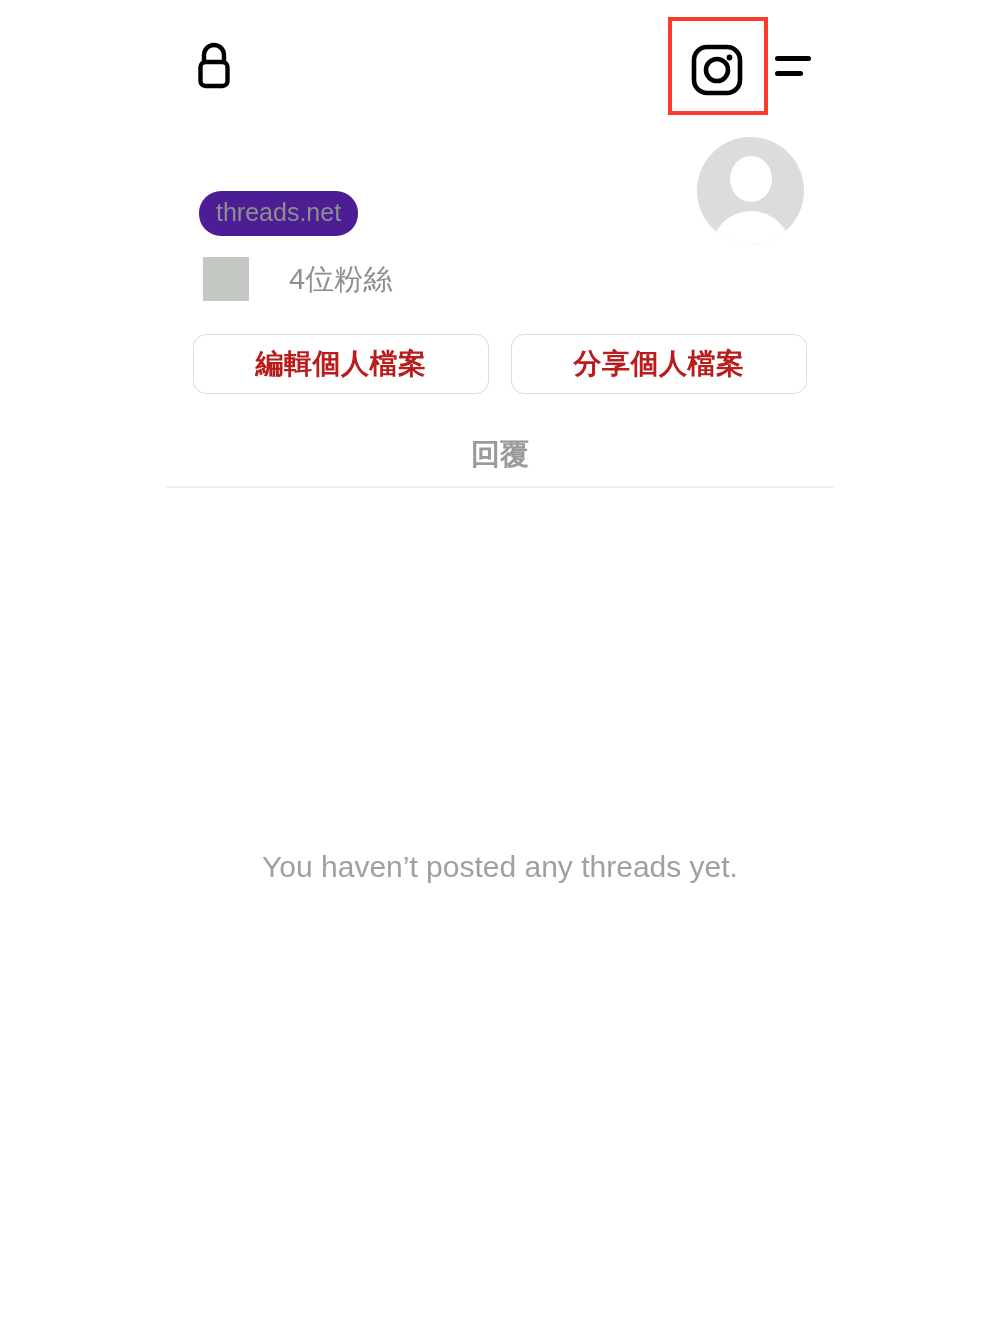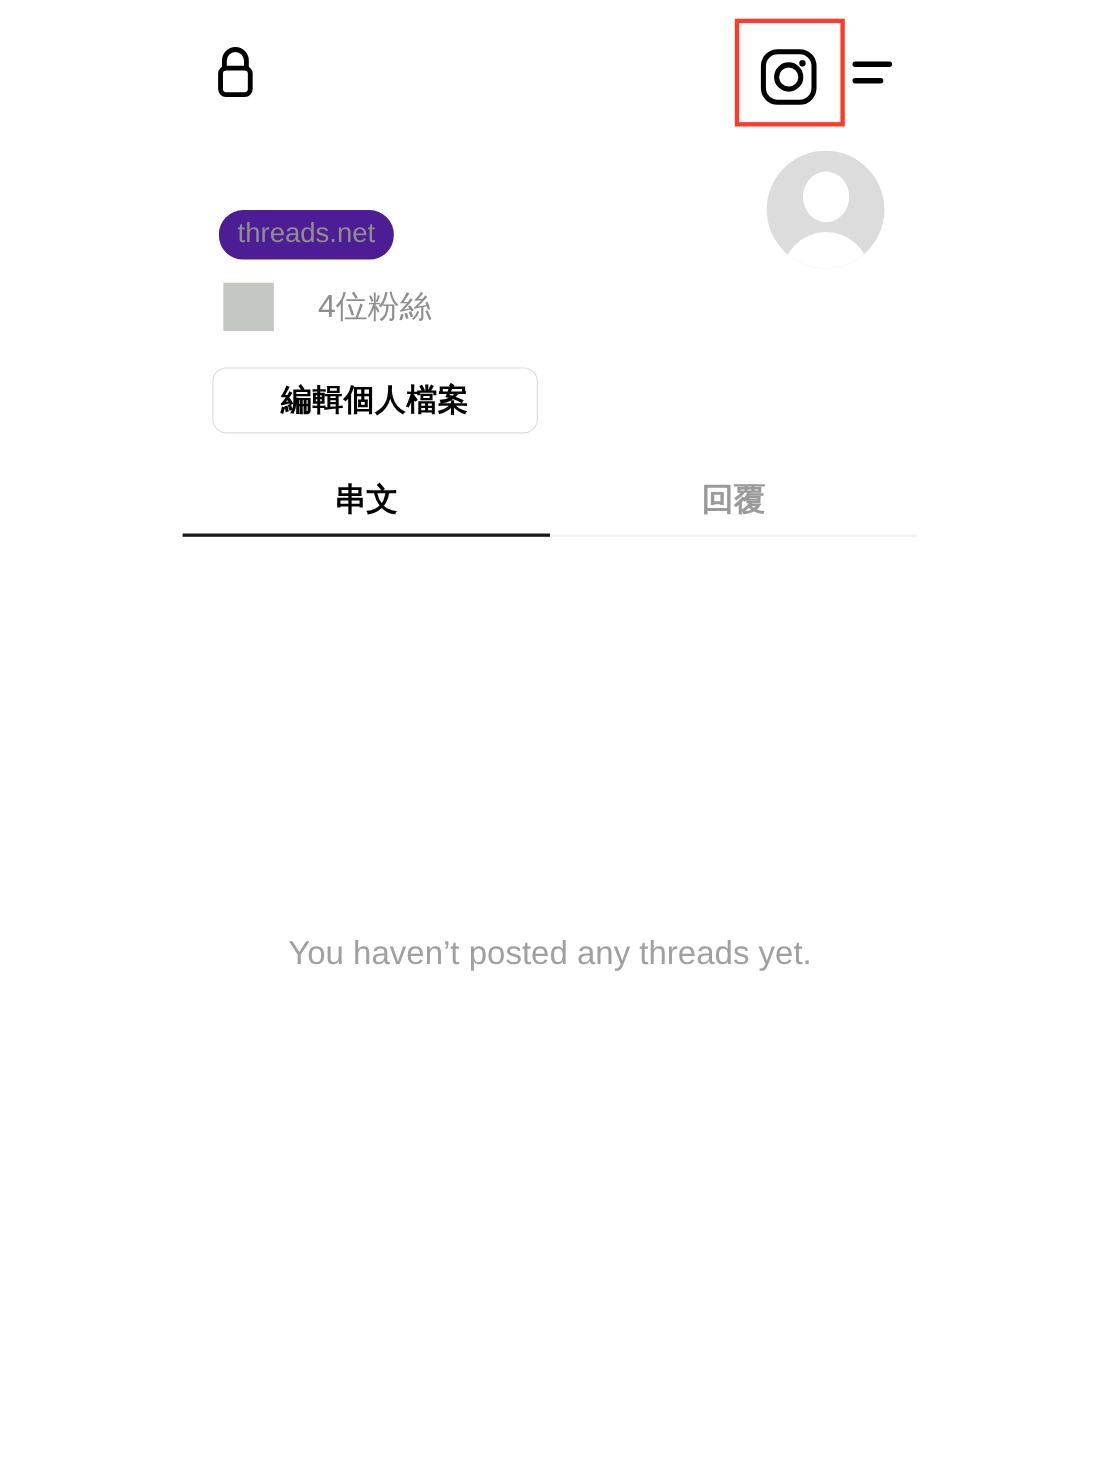--- a/index.html
+++ b/index.html
@@ -168,21 +168,21 @@
     width: 614px; height: 60px;
     display: flex;
     justify-content: space-between;
   }
   .action-btn {
     width: 296px;
     height: 60px;
     border: 1.6px solid #dbdbdb;
     border-radius: 13px;
     background: #ffffff;
-    color: #000000;
+    color: #b91c1c;
     font-size: 28px;
     font-weight: 700;
     letter-spacing: 0.5px;
     display: flex;
     align-items: center;
     justify-content: center;
     cursor: pointer;
   }
 
   
@@ -281,27 +281,24 @@
     </div>
 
     <div id="avatar">
       <span class="head"></span>
       <span class="body"></span>
     </div>
   </div>
 
   <div id="action-buttons">
     <div class="action-btn">編輯個人檔案</div>
+    <div class="action-btn">分享個人檔案</div>
   </div>
 
   <div id="tabs">
-    <div class="tab active">
-      <span>串文</span>
-      <span class="underline"></span>
-    </div>
     <div class="tab inactive">
       <span>回覆</span>
       <span class="underline"></span>
     </div>
   </div>
 
   <div id="empty-state">You haven’t posted any threads yet.</div>
 
   <div id="bottom-nav">
 

